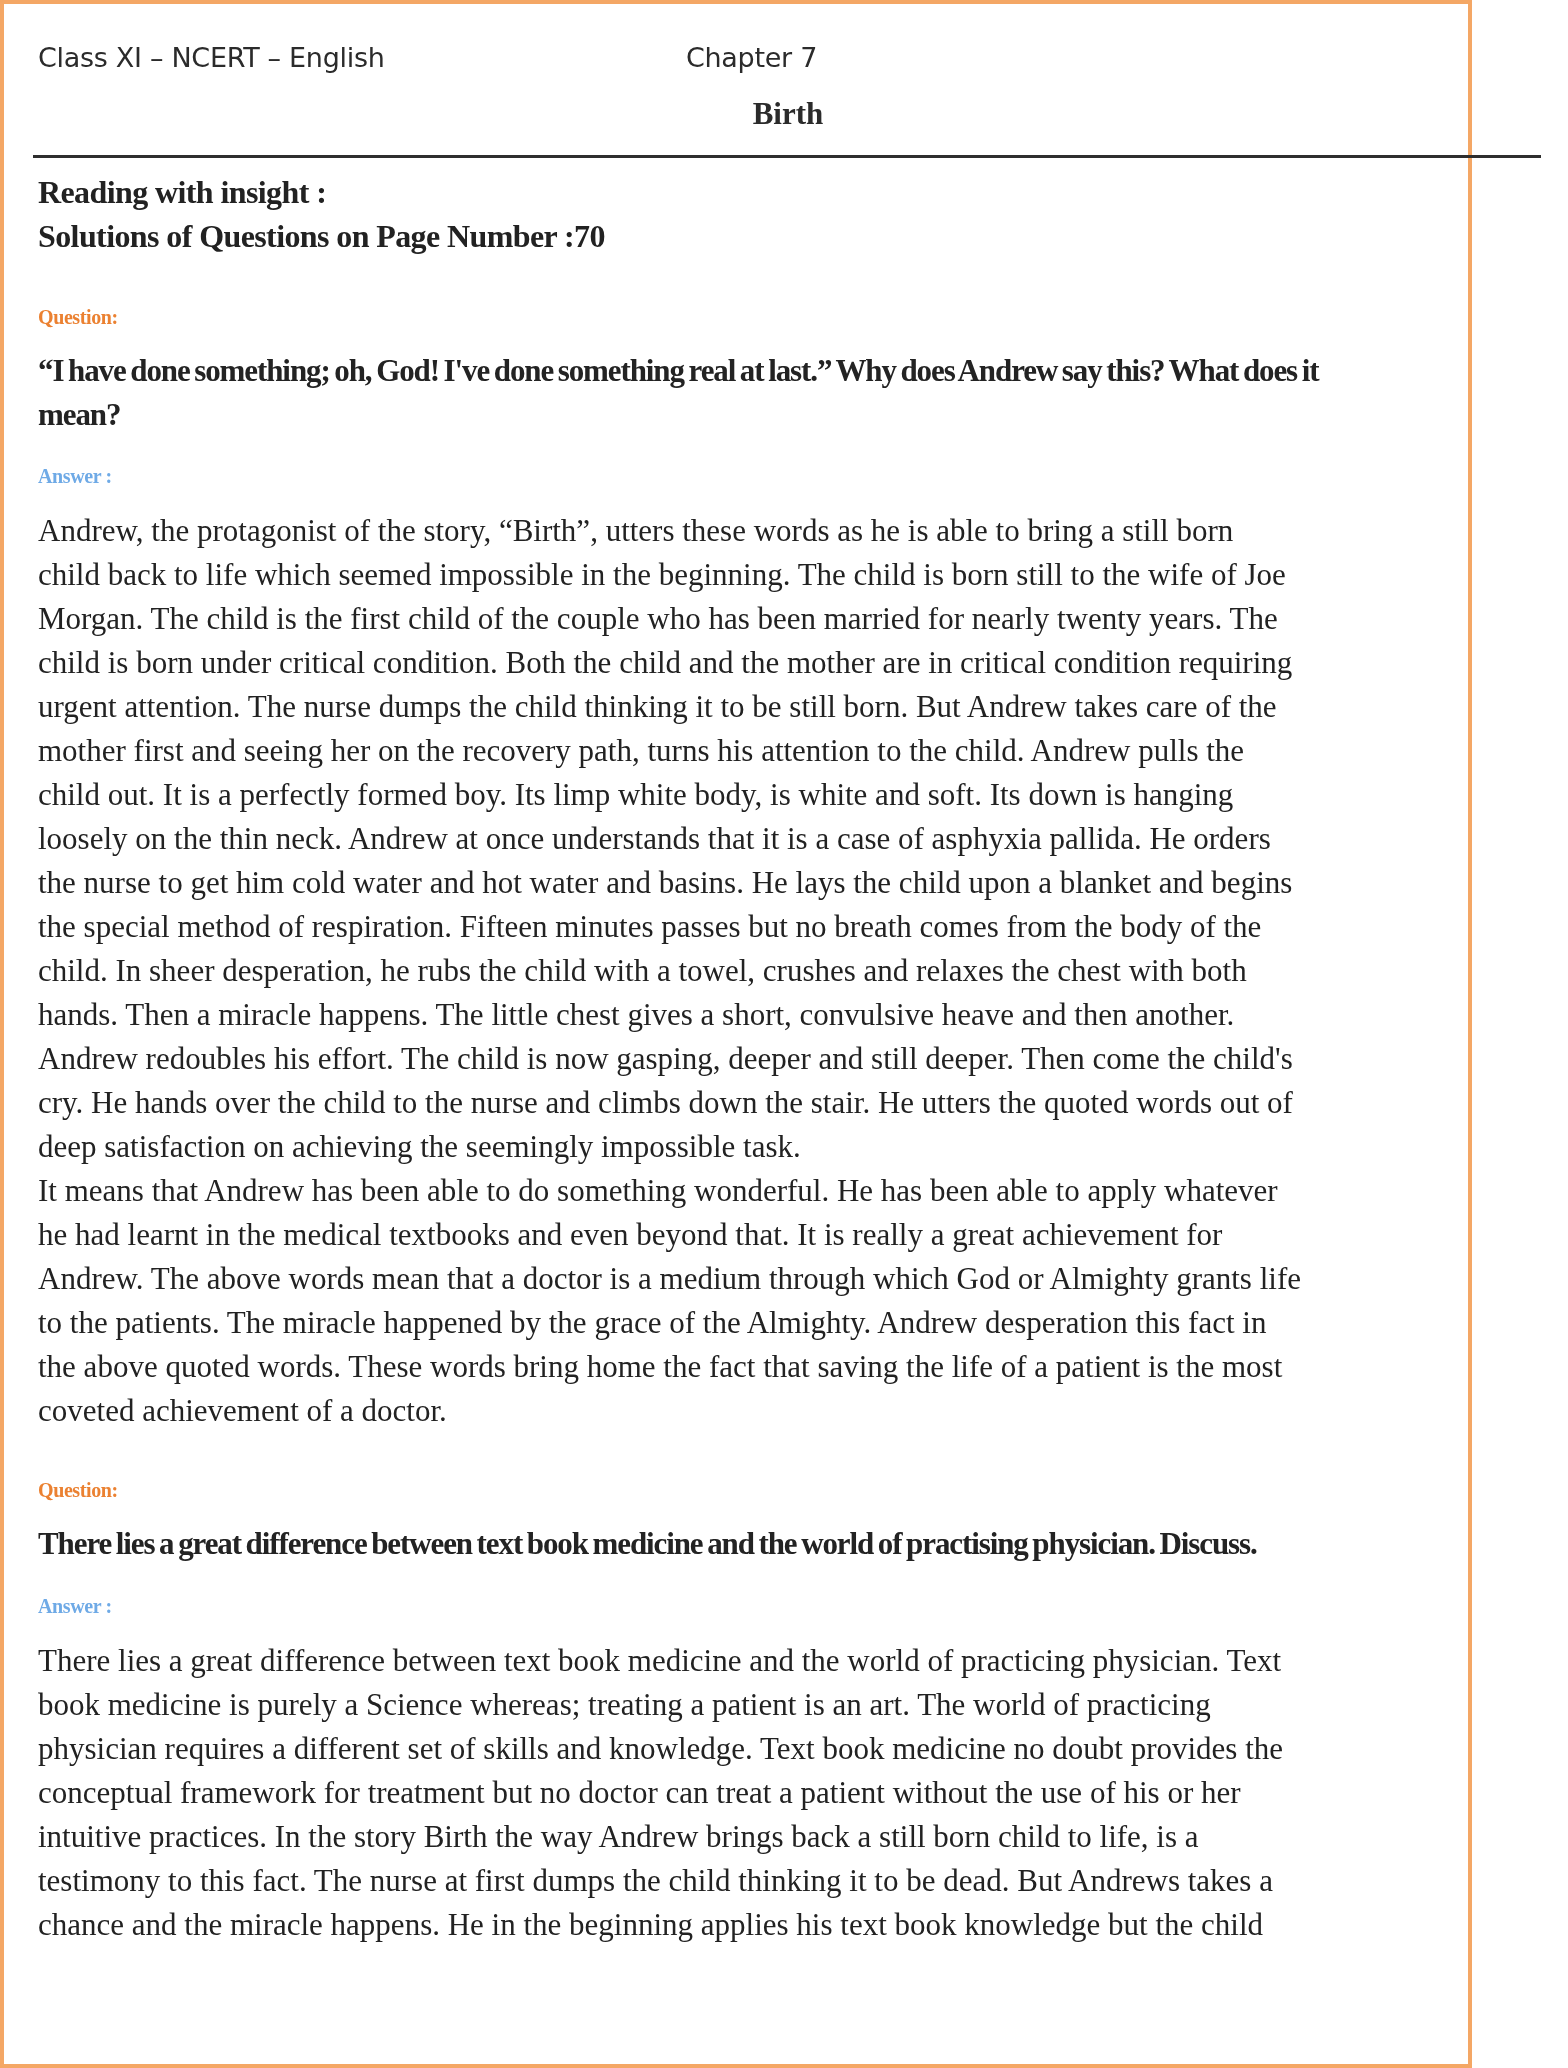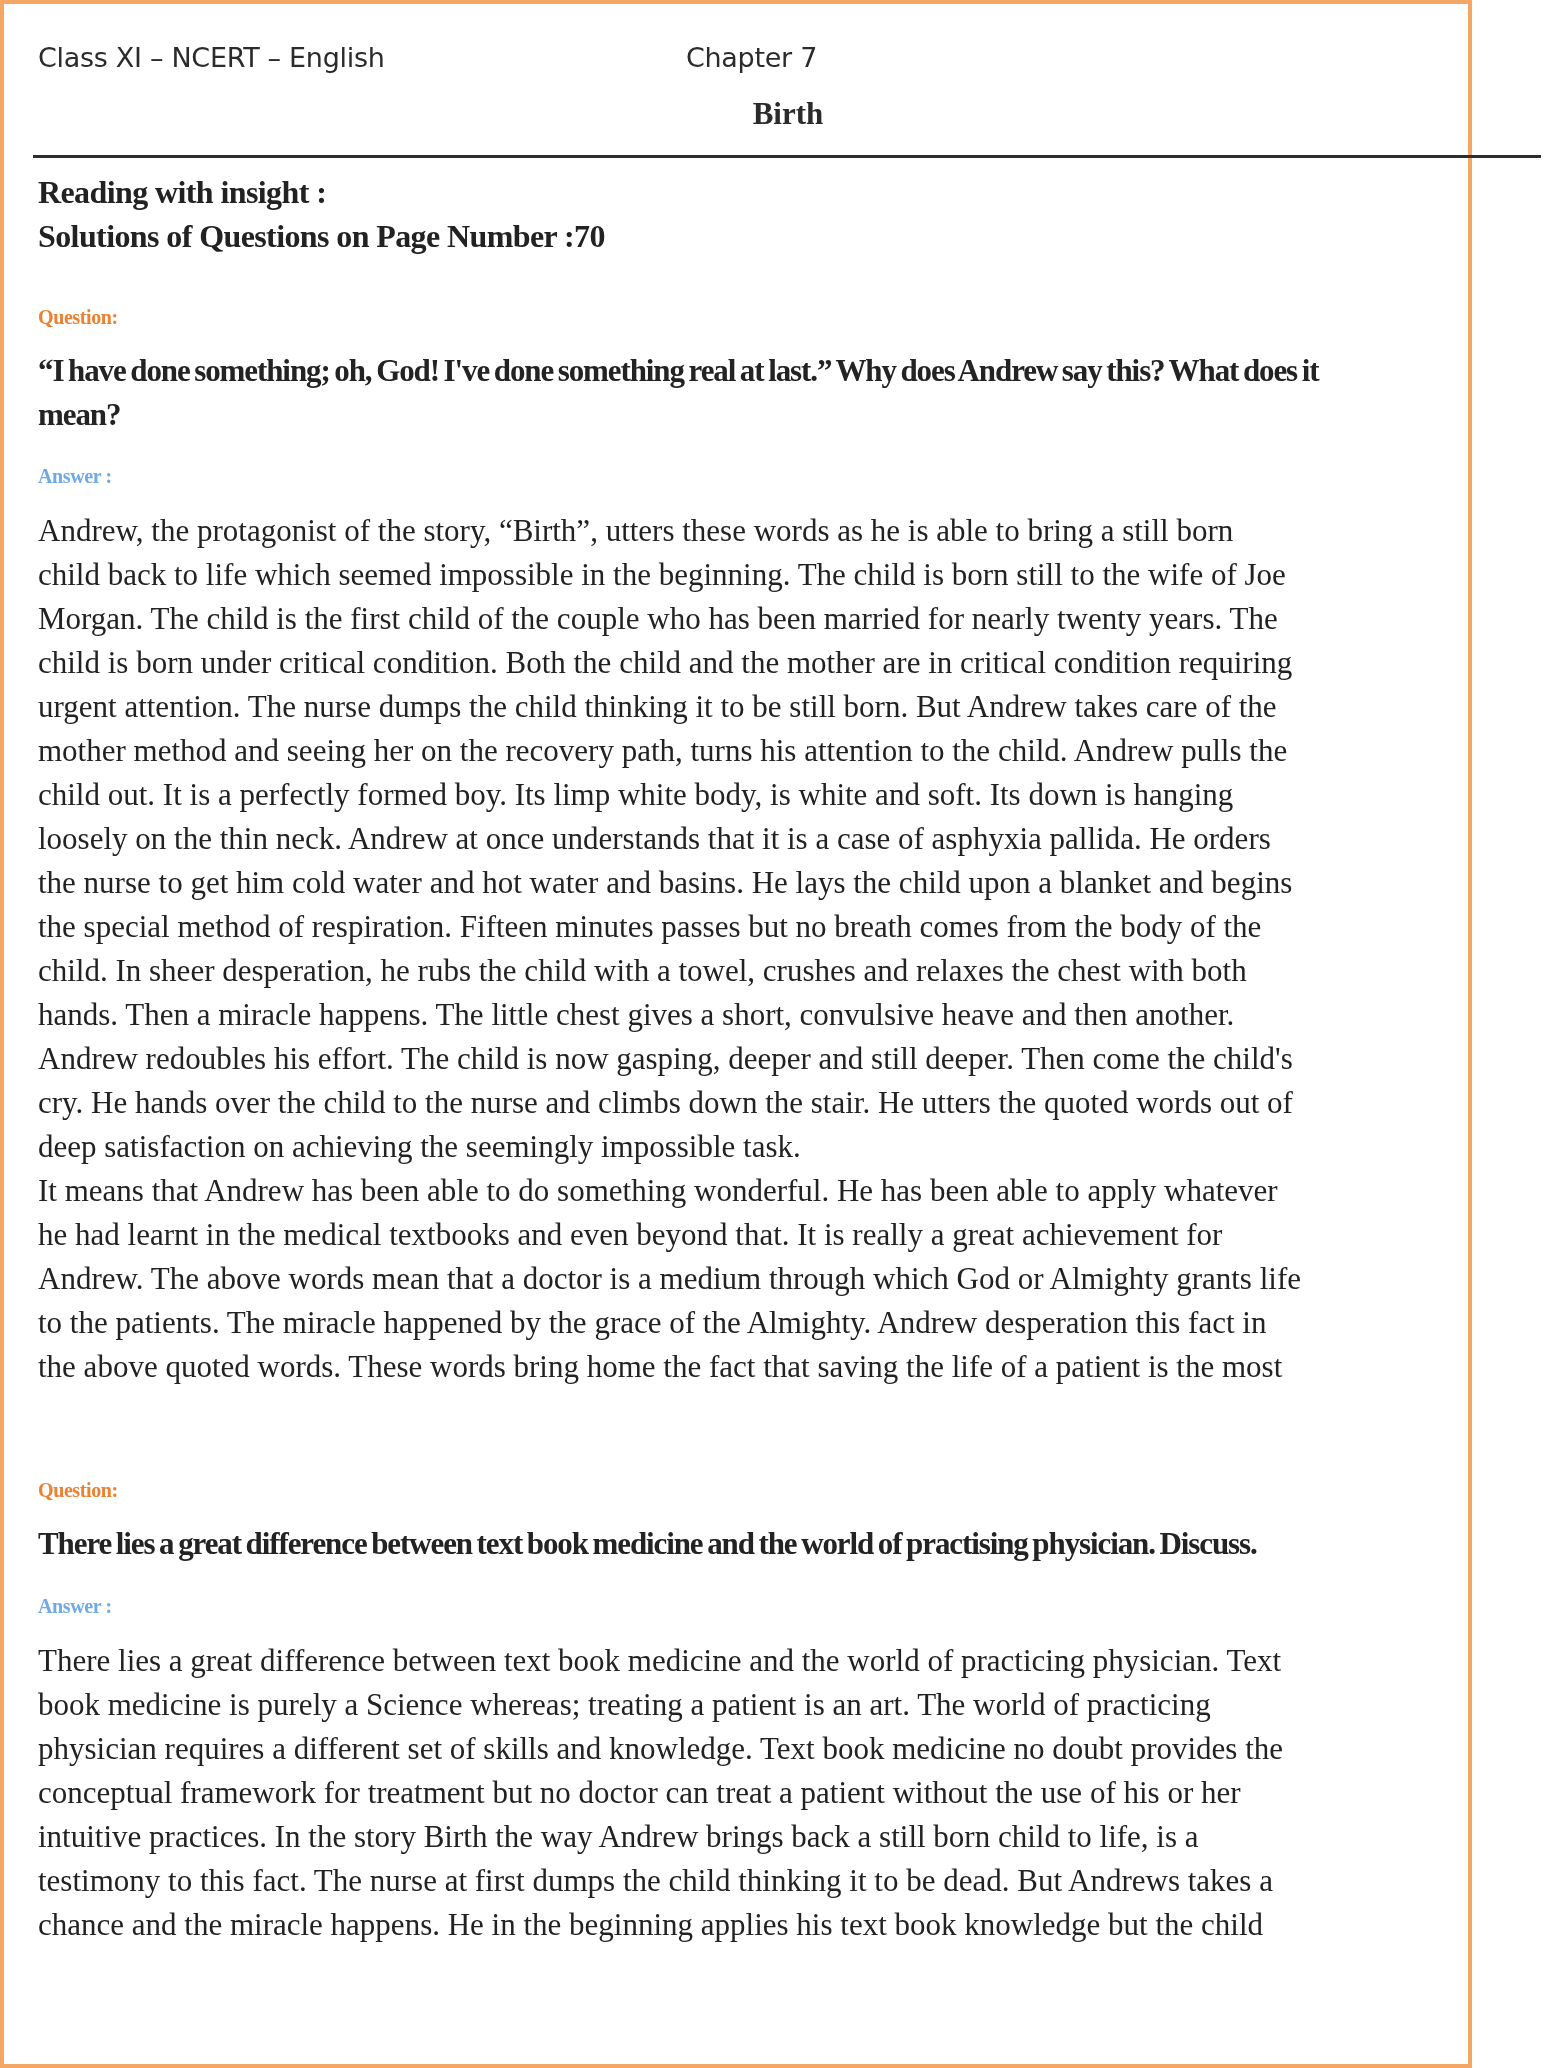--- a/index.html
+++ b/index.html
@@ -59,35 +59,36 @@
     <span class="a-line">mean?</span>
   </div>
 
   <div class="a-label" style="top:461px;">Answer :</div>
   <div class="a-text" style="top:505px;">
     <span class="a-line">Andrew, the protagonist of the story, “Birth”, utters these words as he is able to bring a still born</span>
     <span class="a-line">child back to life which seemed impossible in the beginning. The child is born still to the wife of Joe</span>
     <span class="a-line">Morgan. The child is the first child of the couple who has been married for nearly twenty years. The</span>
     <span class="a-line">child is born under critical condition. Both the child and the mother are in critical condition requiring</span>
     <span class="a-line">urgent attention. The nurse dumps the child thinking it to be still born. But Andrew takes care of the</span>
-    <span class="a-line">mother method and seeing her on the recovery path, turns his attention to the child. Andrew pulls the</span>
+    <span class="a-line">mother first and seeing her on the recovery path, turns his attention to the child. Andrew pulls the</span>
     <span class="a-line">child out. It is a perfectly formed boy. Its limp white body, is white and soft. Its down is hanging</span>
     <span class="a-line">loosely on the thin neck. Andrew at once understands that it is a case of asphyxia pallida. He orders</span>
     <span class="a-line">the nurse to get him cold water and hot water and basins. He lays the child upon a blanket and begins</span>
     <span class="a-line">the special method of respiration. Fifteen minutes passes but no breath comes from the body of the</span>
     <span class="a-line">child. In sheer desperation, he rubs the child with a towel, crushes and relaxes the chest with both</span>
     <span class="a-line">hands. Then a miracle happens. The little chest gives a short, convulsive heave and then another.</span>
     <span class="a-line">Andrew redoubles his effort. The child is now gasping, deeper and still deeper. Then come the child's</span>
     <span class="a-line">cry. He hands over the child to the nurse and climbs down the stair. He utters the quoted words out of</span>
     <span class="a-line">deep satisfaction on achieving the seemingly impossible task.</span>
     <span class="a-line">It means that Andrew has been able to do something wonderful. He has been able to apply whatever</span>
     <span class="a-line">he had learnt in the medical textbooks and even beyond that. It is really a great achievement for</span>
     <span class="a-line">Andrew. The above words mean that a doctor is a medium through which God or Almighty grants life</span>
     <span class="a-line">to the patients. The miracle happened by the grace of the Almighty. Andrew desperation this fact in</span>
     <span class="a-line">the above quoted words. These words bring home the fact that saving the life of a patient is the most</span>
+    <span class="a-line">coveted achievement of a doctor.</span>
   </div>
 
   <div class="q-label" style="top:1475px;">Question:</div>
   <div class="q-text" style="top:1518px;">
     <span class="a-line">There lies a great difference between text book medicine and the world of practising physician. Discuss.</span>
   </div>
 
   <div class="a-label" style="top:1591px;">Answer :</div>
   <div class="a-text" style="top:1635px;">
     <span class="a-line">There lies a great difference between text book medicine and the world of practicing physician. Text</span>

